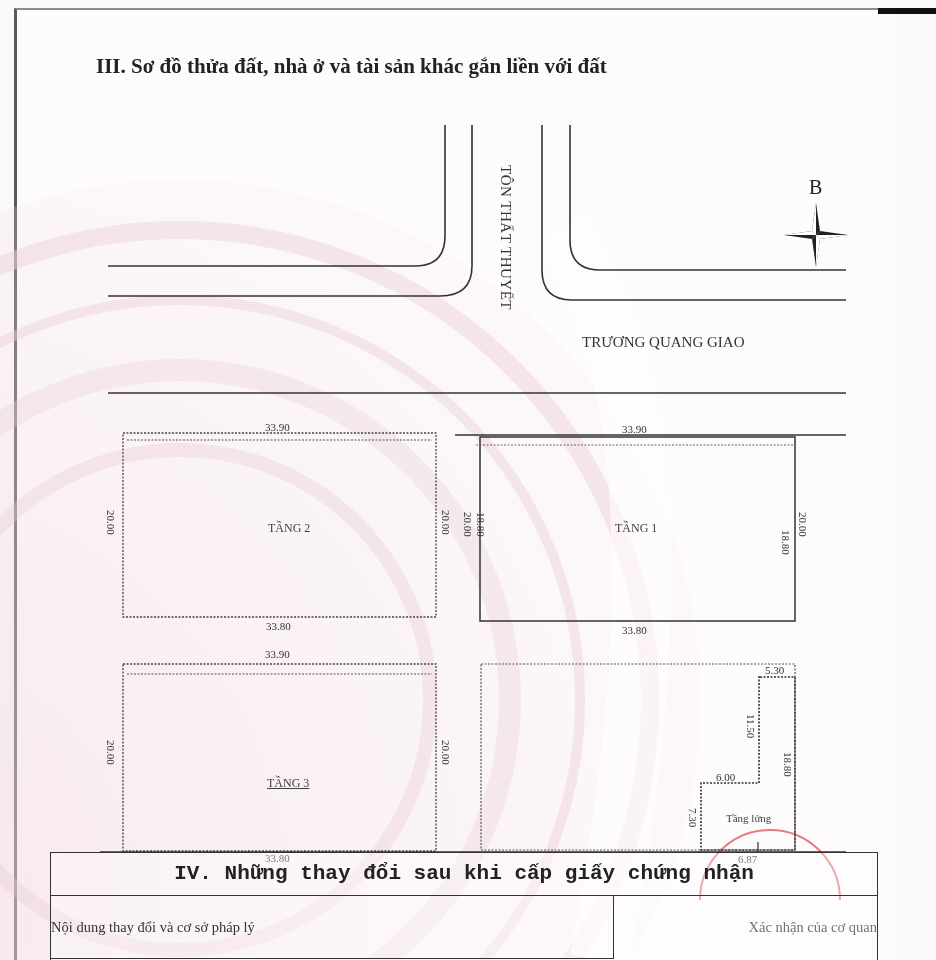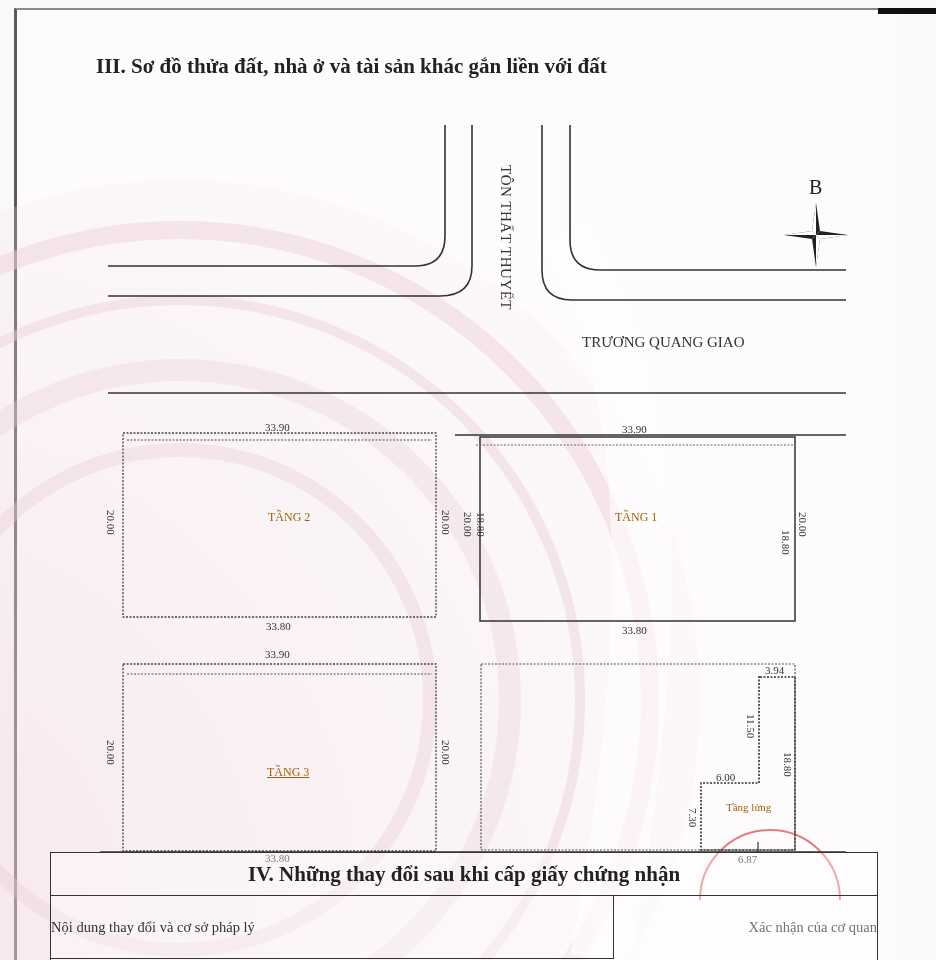--- a/index.html
+++ b/index.html
@@ -27,30 +27,30 @@
   .street-v {
     position: absolute; left: 497px; top: 165px; font-size: 15px; color: #333;
     writing-mode: vertical-rl; letter-spacing: 0.5px; white-space: nowrap;
   }
   .street-h {
     position: absolute; left: 582px; top: 334px; font-size: 15px; color: #333; white-space: nowrap;
   }
   .north-label { position: absolute; left: 809px; top: 176px; font-size: 20px; color: #222; }
   .dim { position: absolute; font-size: 11px; color: #333; white-space: nowrap; }
   .dim.v { writing-mode: vertical-rl; }
-  .floor-label { position: absolute; font-size: 12px; color: #a16207; white-space: nowrap; }
+  .floor-label { position: absolute; font-size: 12px; color: #404040; white-space: nowrap; margin-top: 11px; }
   svg.plan { position: absolute; left: 0; top: 0; }
   .table-box {
     position: absolute; left: 50px; top: 852px; width: 826px; height: 110px;
     border: 1.5px solid #333; border-bottom: none; background: rgba(255,255,255,0.35);
   }
   .table-title {
     position: absolute; left: 0; top: 0; width: 100%; height: 42px;
     border-bottom: 1.5px solid #333;
-    text-align: center; font-weight: bold; font-size: 21px; line-height: 42px; color: #222;
+    text-align: center; font-weight: bold; font-size: 21px; line-height: 42px; color: #222; font-family: Liberation Mono, monospace;
   }
   .col-left {
     position: absolute; left: 0; top: 43px; width: 562px; height: 62px;
     border-right: 1.5px solid #333; border-bottom: 1.5px solid #333;
     font-size: 14.5px; line-height: 62px; text-align: left; color: #333;
   }
   .col-right {
     position: absolute; left: 563px; top: 54px; width: 263px; height: 62px;
     border-bottom: 1.5px solid #333;
     font-size: 14.5px; text-align: right; color: #737373; line-height: 22px; padding-top: 9px; box-sizing: border-box;
@@ -147,21 +147,21 @@
 <div class="dim v" style="left:780px;top:530px;">18.80</div>
 <div class="dim v" style="left:797px;top:512px;">20.00</div>
 
 <div class="floor-label" style="left:267px;top:765px;text-decoration:underline;">TẦNG 3</div>
 <div class="dim" style="left:265px;top:648px;">33.90</div>
 <div class="dim" style="left:265px;top:852px;">33.80</div>
 <div class="dim v" style="left:105px;top:740px;">20.00</div>
 <div class="dim v" style="left:440px;top:740px;">20.00</div>
 
 <div class="floor-label" style="left:726px;top:801px;font-size:11px;">Tầng lửng</div>
-<div class="dim" style="left:765px;top:664px;">3.94</div>
+<div class="dim" style="left:765px;top:664px;">5.30</div>
 <div class="dim" style="left:716px;top:771px;">6.00</div>
 <div class="dim v" style="left:745px;top:714px;">11.50</div>
 <div class="dim v" style="left:782px;top:752px;">18.80</div>
 <div class="dim v" style="left:687px;top:808px;">7.30</div>
 <div class="dim" style="left:738px;top:853px;">6.87</div>
 
 <div class="table-box">
   <div class="table-title">IV. Những thay đổi sau khi cấp giấy chứng nhận</div>
   <div class="col-left">Nội dung thay đổi và cơ sở pháp lý</div>
   <div class="col-right">

